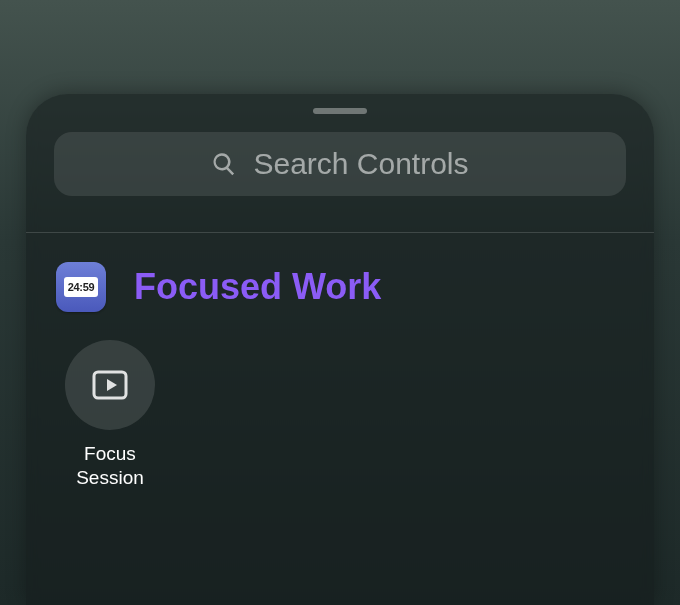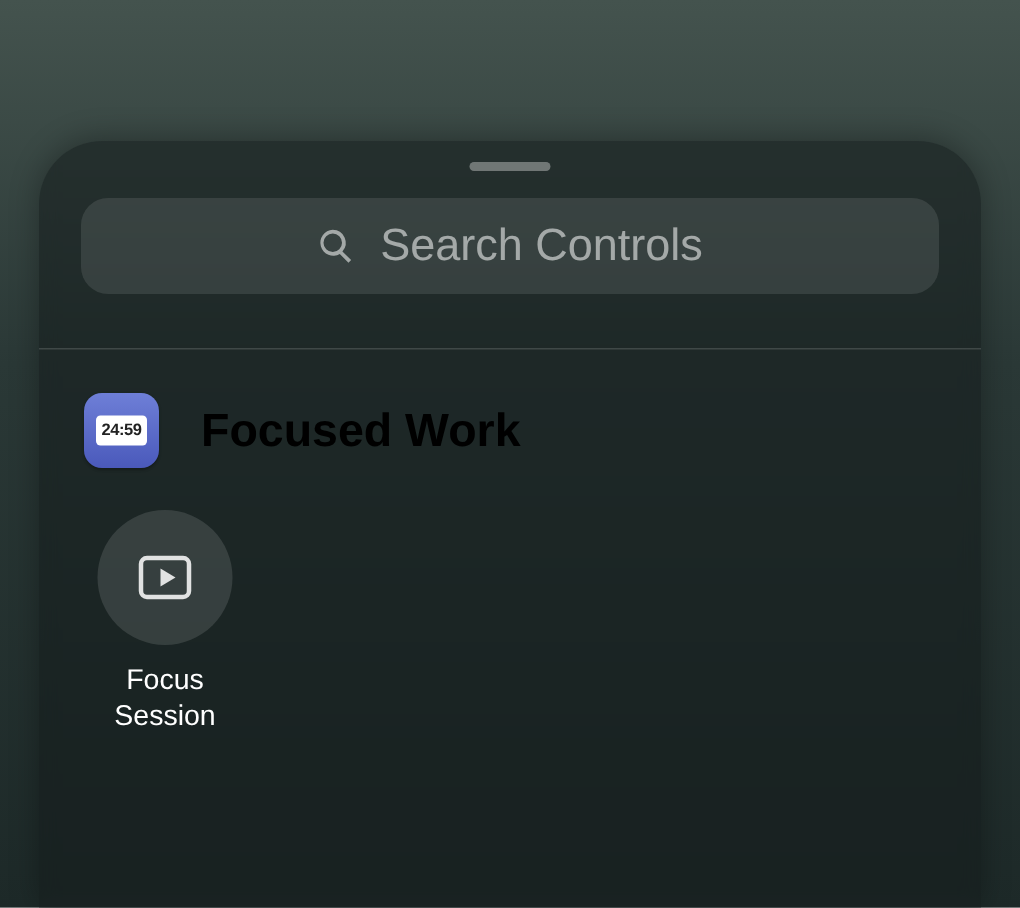--- a/index.html
+++ b/index.html
@@ -47,40 +47,40 @@
     position: absolute;
     top: 138px; left: 0; right: 0;
     height: 1px;
     background: rgba(255,255,255,0.15);
   }
   .section {
     position: absolute;
     top: 168px; left: 30px; right: 30px;
   }
   .section-header {
-    display: flex; align-items: center; gap: 28px;
+    display: flex; align-items: center; gap: 16px;
     margin-bottom: 28px;
   }
   .app-icon {
     width: 50px; height: 50px;
     border-radius: 12px;
     background: linear-gradient(180deg, #6e7fd7 0%, #4a59bb 100%);
     display: flex; align-items: center; justify-content: center;
     box-shadow: 0 1px 2px rgba(0,0,0,0.3);
   }
   .app-icon-inner {
     width: 34px; height: 20px;
     background: #fff;
     border-radius: 3px;
     display: flex; align-items: center; justify-content: center;
     font-size: 11px; font-weight: 600; color: #222;
     letter-spacing: -0.3px;
   }
   .section-title {
-    color: #000000; font-size: 31px; font-weight: 600;
+    color: #8b5cf6; font-size: 36px; font-weight: 600; margin-left: 12px;
   }
   .controls-row {
     display: flex; gap: 76px;
     padding-left: 4px;
   }
   .control {
     display: flex; flex-direction: column; align-items: center;
     gap: 12px;
     width: 100px;
   }

